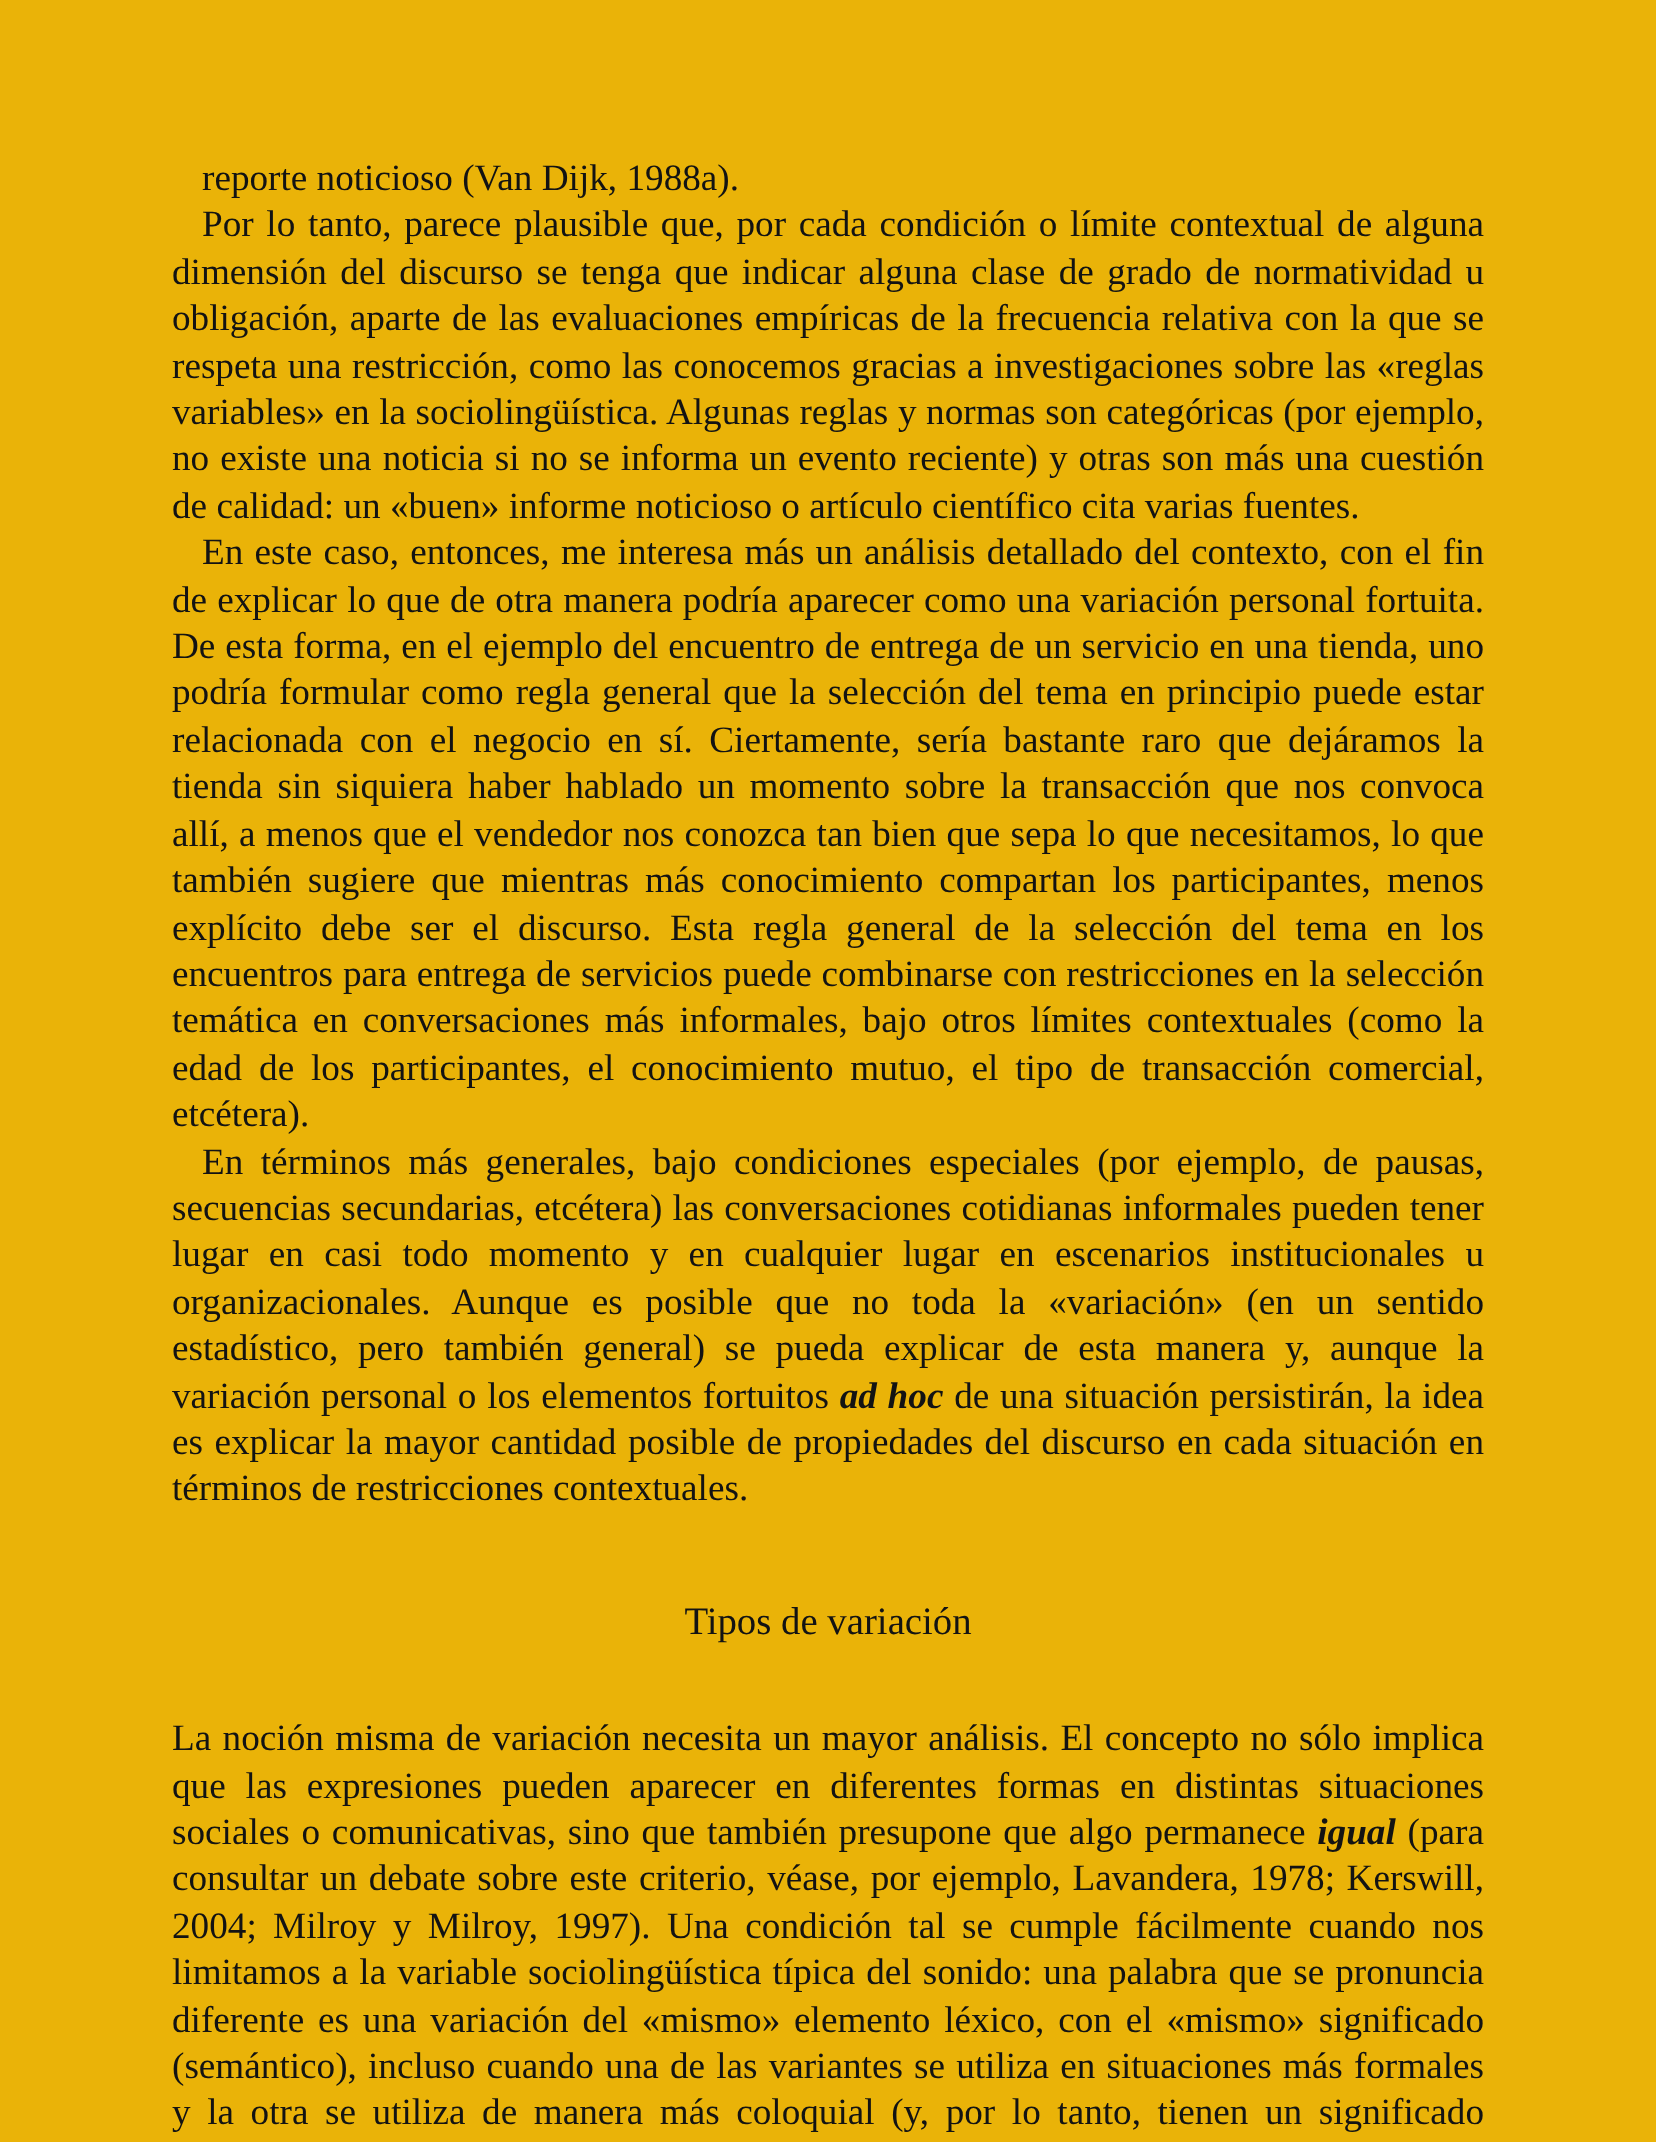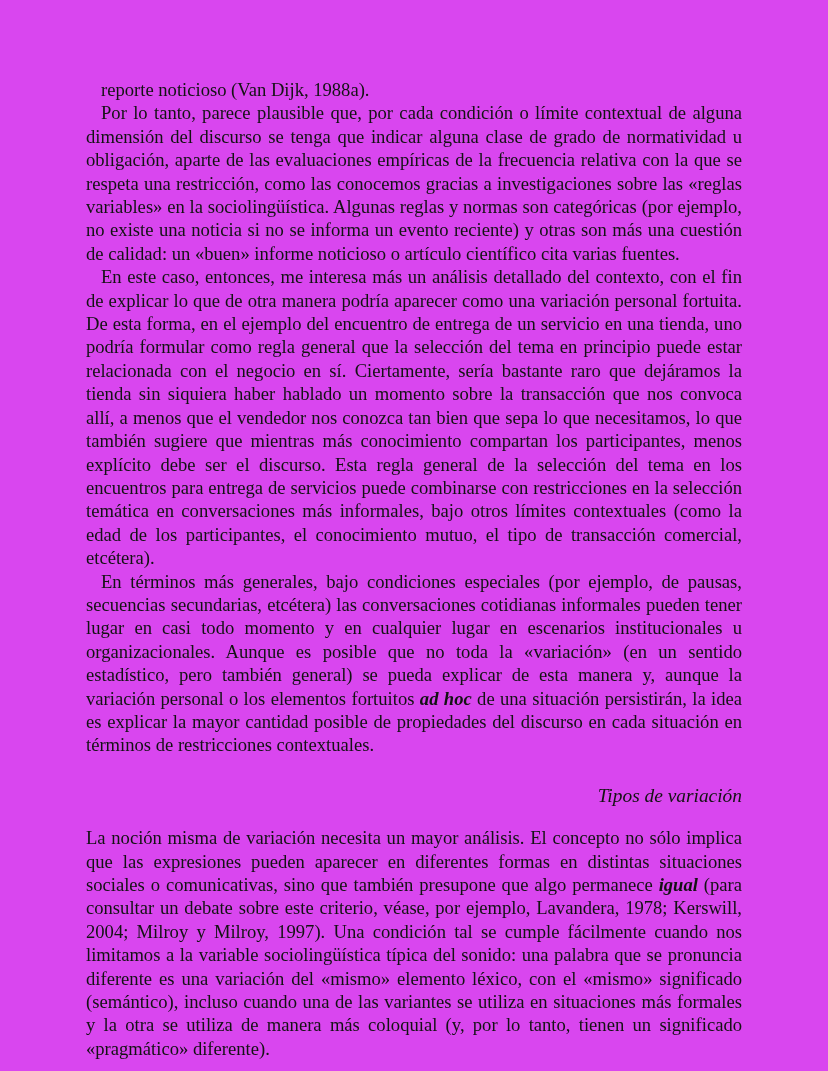--- a/index.html
+++ b/index.html
@@ -37,26 +37,25 @@
     -webkit-hyphens: none;
     color: #131313;
   }
   p.body-par.no-indent {
     text-indent: 0;
   }
   p.body-par.last-line-left {
     text-align-last: left;
   }
   h2.section-heading {
-    margin: 0;
+    margin: 16px;
     font-size: 19.4px;
     line-height: 23.4px;
-    font-style: italic;
     font-weight: normal;
-    text-align: right;
+    text-align: center;
     color: #131313;
   }
   .gap-before-heading { height: 27px; }
   .gap-after-heading  { height: 19px; }
   em.emph {
     font-style: italic;
     font-weight: bold;
   }
   .page-number {
     position: absolute;
@@ -65,21 +64,21 @@
     width: 828px;
     text-align: center;
     font-size: 18.6px;
     line-height: 22px;
     color: #131313;
   }
 </style>
 </head>
 <body>
 
-<div class="page" style="background: #d946ef;">
+<div class="page" style="background: #eab308;">
 
   <div class="text-column">
 
     <p class="body-par last-line-left" id="par-1" style="color: rgb(19, 19, 19);">reporte noticioso (Van Dijk, 1988a).</p>
 
     <p class="body-par last-line-left" id="par-2" style="color: rgb(19, 19, 19);">Por lo tanto, parece plausible que, por cada condición o límite contextual de alguna dimensión del discurso se tenga que indicar alguna clase de grado de normatividad u obligación, aparte de las evaluaciones empíricas de la frecuencia relativa con la que se respeta una restricción, como las conocemos gracias a investigaciones sobre las «reglas variables» en la sociolingüística. Algunas reglas y normas son categóricas (por ejemplo, no existe una noticia si no se informa un evento reciente) y otras son más una cuestión de calidad: un «buen» informe noticioso o artículo científico cita varias fuentes.</p>
 
     <p class="body-par last-line-left" id="par-3" style="color: rgb(19, 19, 19);">En este caso, entonces, me interesa más un análisis detallado del contexto, con el fin de explicar lo que de otra manera podría aparecer como una variación personal fortuita. De esta forma, en el ejemplo del encuentro de entrega de un servicio en una tienda, uno podría formular como regla general que la selección del tema en principio puede estar relacionada con el negocio en sí. Ciertamente, sería bastante raro que dejáramos la tienda sin siquiera haber hablado un momento sobre la transacción que nos convoca allí, a menos que el vendedor nos conozca tan bien que sepa lo que necesitamos, lo que también sugiere que mientras más conocimiento compartan los participantes, menos explícito debe ser el discurso. Esta regla general de la selección del tema en los encuentros para entrega de servicios puede combinarse con restricciones en la selección temática en conversaciones más informales, bajo otros límites contextuales (como la edad de los participantes, el conocimiento mutuo, el tipo de transacción comercial, etcétera).</p>
 
     <p class="body-par last-line-left" id="par-4" style="color: rgb(19, 19, 19);">En términos más generales, bajo condiciones especiales (por ejemplo, de pausas, secuencias secundarias, etcétera) las conversaciones cotidianas informales pueden tener lugar en casi todo momento y en cualquier lugar en escenarios institucionales u organizacionales. Aunque es posible que no toda la «variación» (en un sentido estadístico, pero también general) se pueda explicar de esta manera y, aunque la variación personal o los elementos fortuitos <em class="emph">ad hoc</em> de una situación persistirán, la idea es explicar la mayor cantidad posible de propiedades del discurso en cada situación en términos de restricciones contextuales.</p>

